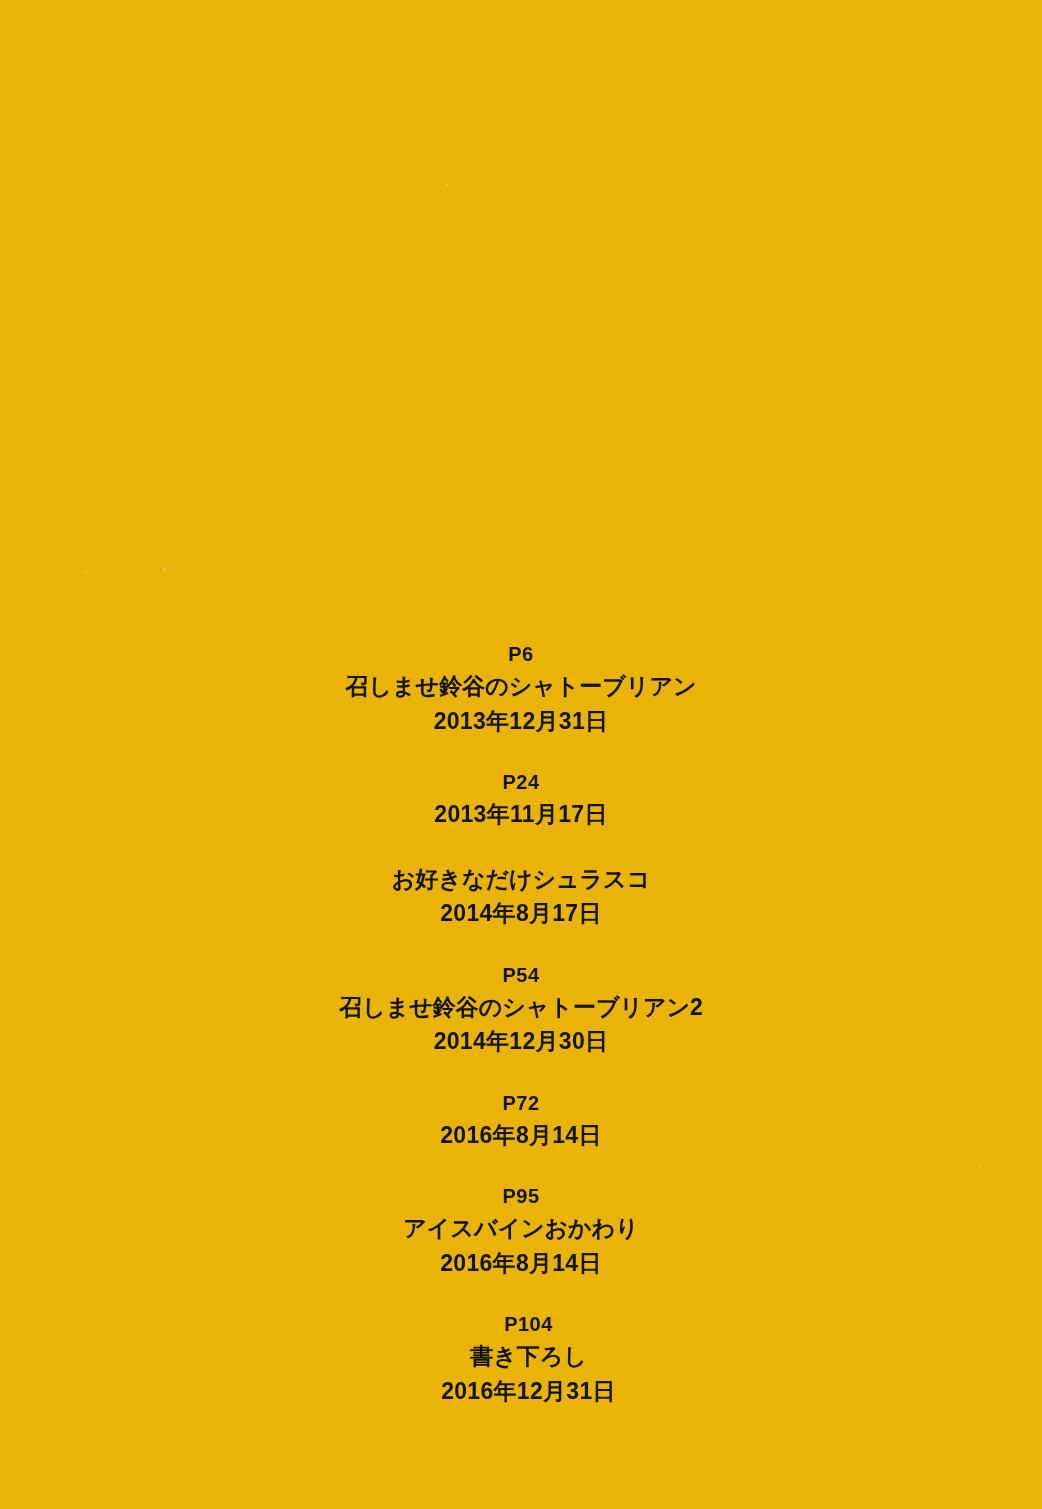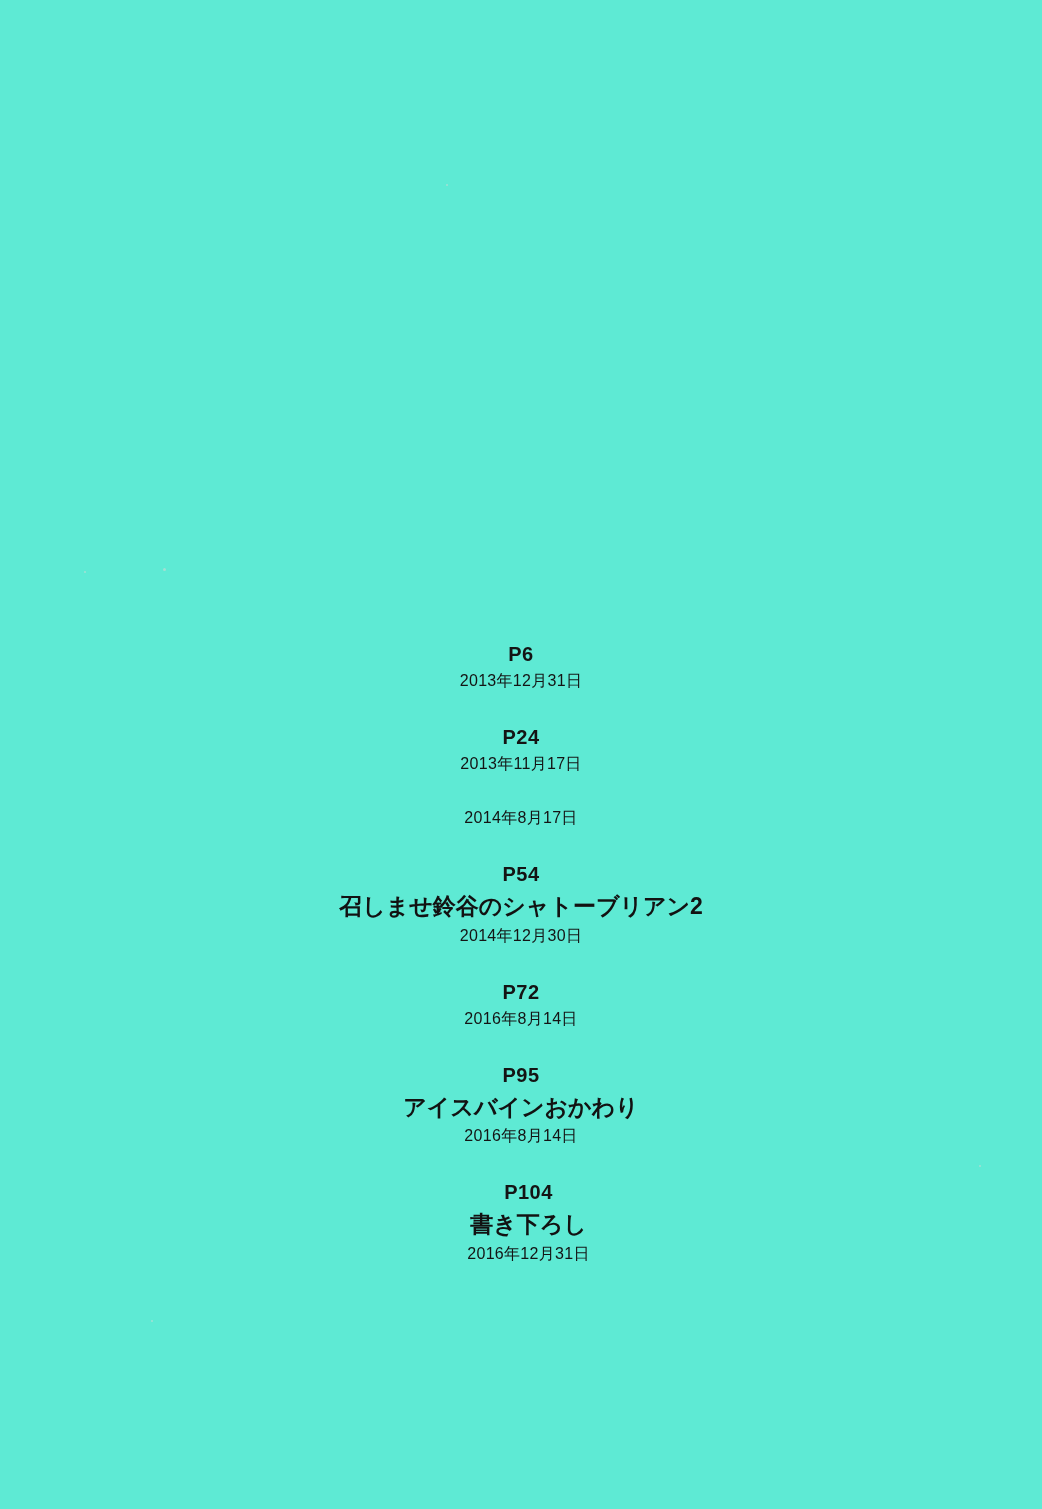--- a/index.html
+++ b/index.html
@@ -12,21 +12,21 @@
     background: #ffffff;
     font-family: "Liberation Sans", sans-serif;
     color: #1a1a1a;
     overflow: hidden;
     position: relative;
   }
   
   .page {
     position: absolute;
     inset: 0;
-    background: #5eead4;
+    background: #eab308;
   }
   .speck {
     position: absolute;
     background: #d8d8d4;
     border-radius: 50%;
     opacity: .55;
   }
   .toc {
     position: absolute;
     left: 0;
@@ -52,51 +52,53 @@
     color: #141414;
   }
   .title {
     font-size: 23px;
     font-weight: bold;
     line-height: 1.5;
     color: #121212;
     white-space: nowrap;
   }
   .date {
-    font-size: 16px;
-    font-weight: normal;
+    font-size: 23px;
+    font-weight: bold;
     line-height: 1.5;
     color: #141414;
     letter-spacing: .3px;
   }
 </style>
 </head>
 <body>
 
 <div class="page">
 
   <span class="speck" style="left:163px;top:568px;width:3px;height:3px;"></span>
   <span class="speck" style="left:84px;top:571px;width:2px;height:2px;"></span>
   <span class="speck" style="left:446px;top:184px;width:2px;height:2px;"></span>
   <span class="speck" style="left:979px;top:1165px;width:2px;height:2px;"></span>
   <span class="speck" style="left:151px;top:1320px;width:2px;height:2px;"></span>
 
   <div class="toc">
 
     <div class="entry">
       <div class="page-no">P6</div>
+      <div class="title">召しませ鈴谷のシャトーブリアン</div>
       <div class="date">2013年12月31日</div>
     </div>
 
     <div class="entry">
       <div class="page-no">P24</div>
       <div class="date">2013年11月17日</div>
     </div>
 
     <div class="entry">
+      <div class="title">お好きなだけシュラスコ</div>
       <div class="date">2014年8月17日</div>
     </div>
 
     <div class="entry">
       <div class="page-no">P54</div>
       <div class="title">召しませ鈴谷のシャトーブリアン2</div>
       <div class="date">2014年12月30日</div>
     </div>
 
     <div class="entry">

